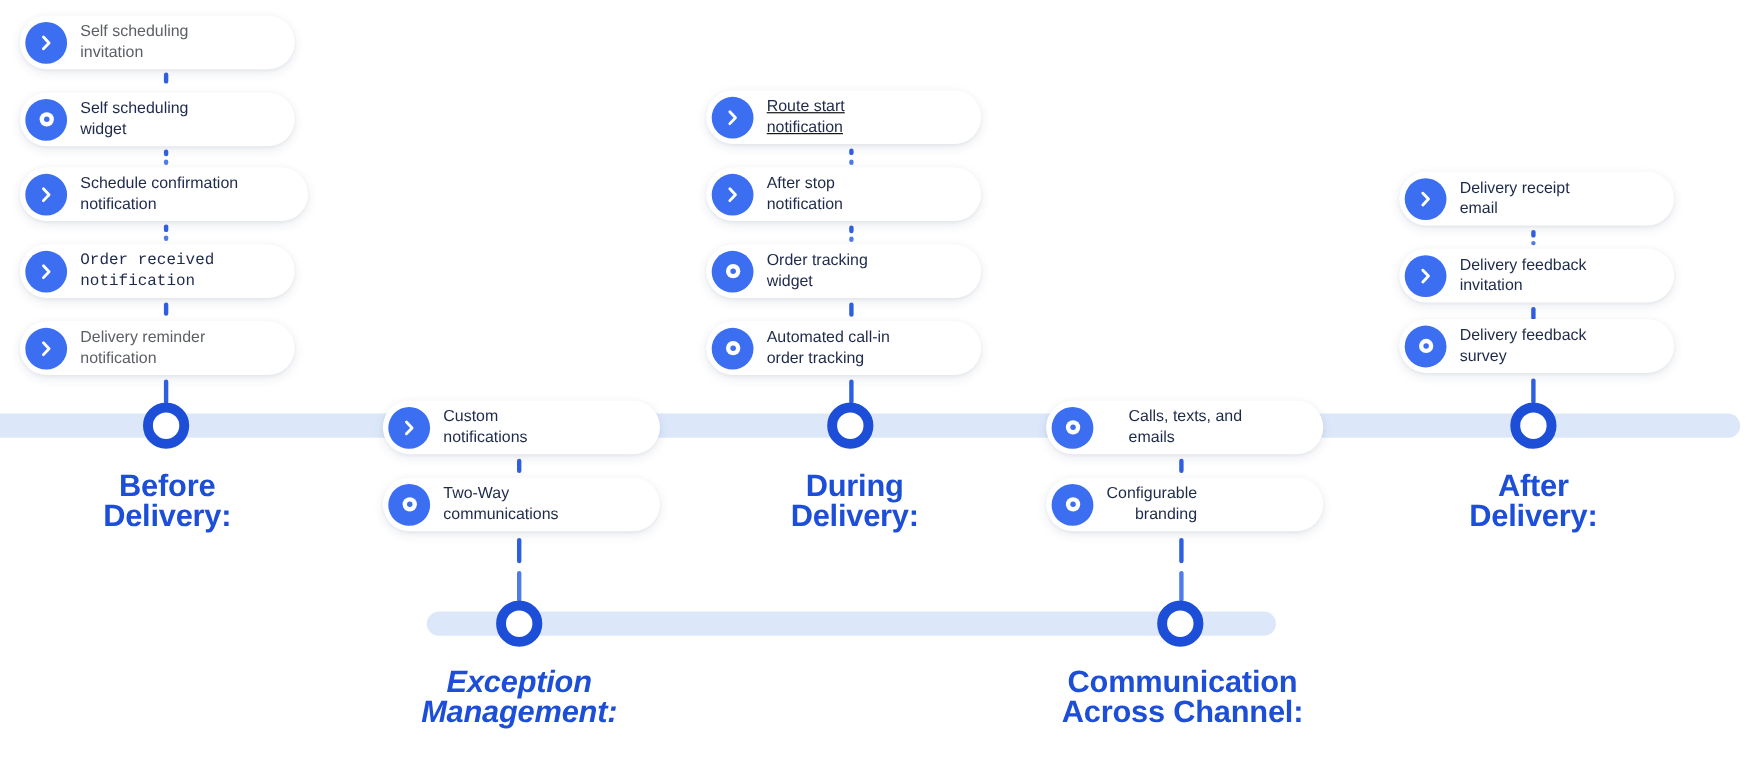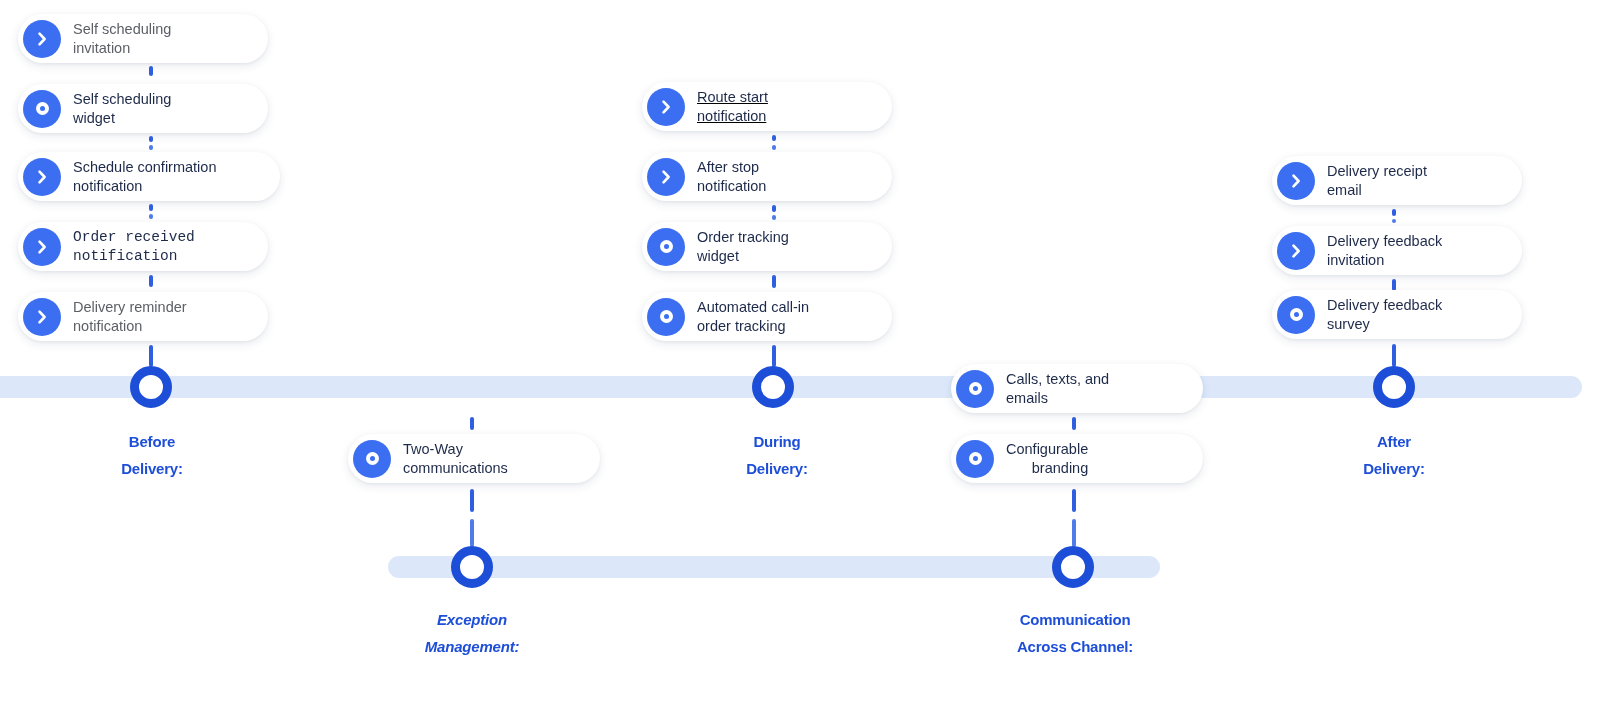--- a/index.html
+++ b/index.html
@@ -29,21 +29,21 @@
     border-radius:50%;
     background:#ffffff;
     border:9px solid #1d4ed8;
     box-sizing:border-box;
   }
   .node-label{
     position:absolute;
     width:240px;
     text-align:center;
     font-weight:bold;
-    font-size:15px;
+    font-size:28px;
     line-height:27px;
     color:#1d4ed8;
     letter-spacing:-0.2px;
   }
 
   
   .dash{
     position:absolute;
     width:4px;
     background:#2f5fe0;
@@ -241,39 +241,48 @@
     </span>
     <span class="label" style="white-space: pre-line;">Delivery feedback
 survey</span>
   </div>
   <div class="dash" style="left:1392px;top:344px;height:23px;"></div>
 
   <div class="node" style="left:1373px;top:366px;"></div>
   <div class="node-label" style="left: 1274px; top: 428px; white-space: pre-line;">After
 Delivery:</div>
 
+  <div class="card" style="left:348px;top:364px;width:252px;">
+    <span class="ic">
+      <svg width="16" height="16" viewBox="0 0 16 16">
+          <path d="M5.5 2.6 L10.6 8 L5.5 13.4" fill="none" stroke="#fff" stroke-width="2.6" stroke-linecap="round" stroke-linejoin="round"></path>
+        </svg>
+    </span>
+    <span class="label" style="white-space: pre-line;">Custom
+notifications</span>
+  </div>
   <div class="dash" style="left:470px;top:417px;height:13px;"></div>
 
   <div class="card" style="left:348px;top:434px;width:252px;">
     <span class="ic">
       <span class="ic-dot-outer">
           <span class="ic-dot-inner"></span>
         </span>
     </span>
     <span class="label" style="white-space: pre-line;">Two-Way
 communications</span>
   </div>
   <div class="dash" style="left:470px;top:489px;height:23px;"></div>
   <div class="dash soft" style="left:470px;top:519px;height:28px;"></div>
 
   <div class="node" style="left:451px;top:546px;"></div>
   <div class="node-label" style="left: 352px; top: 606px; white-space: pre-line; font-style: italic;">Exception
 Management:</div>
 
-  <div class="card" style="left:951px;top:364px;width:252px;">
+  <div class="card" style="left:951px;top:364px;width:252px;gap:20px;">
     <span class="ic">
       <span class="ic-dot-outer">
           <span class="ic-dot-inner"></span>
         </span>
     </span>
     <span class="label" style="white-space: pre-line;">Calls, texts, and
 emails</span>
   </div>
   <div class="dash" style="left:1072px;top:417px;height:13px;"></div>
 

